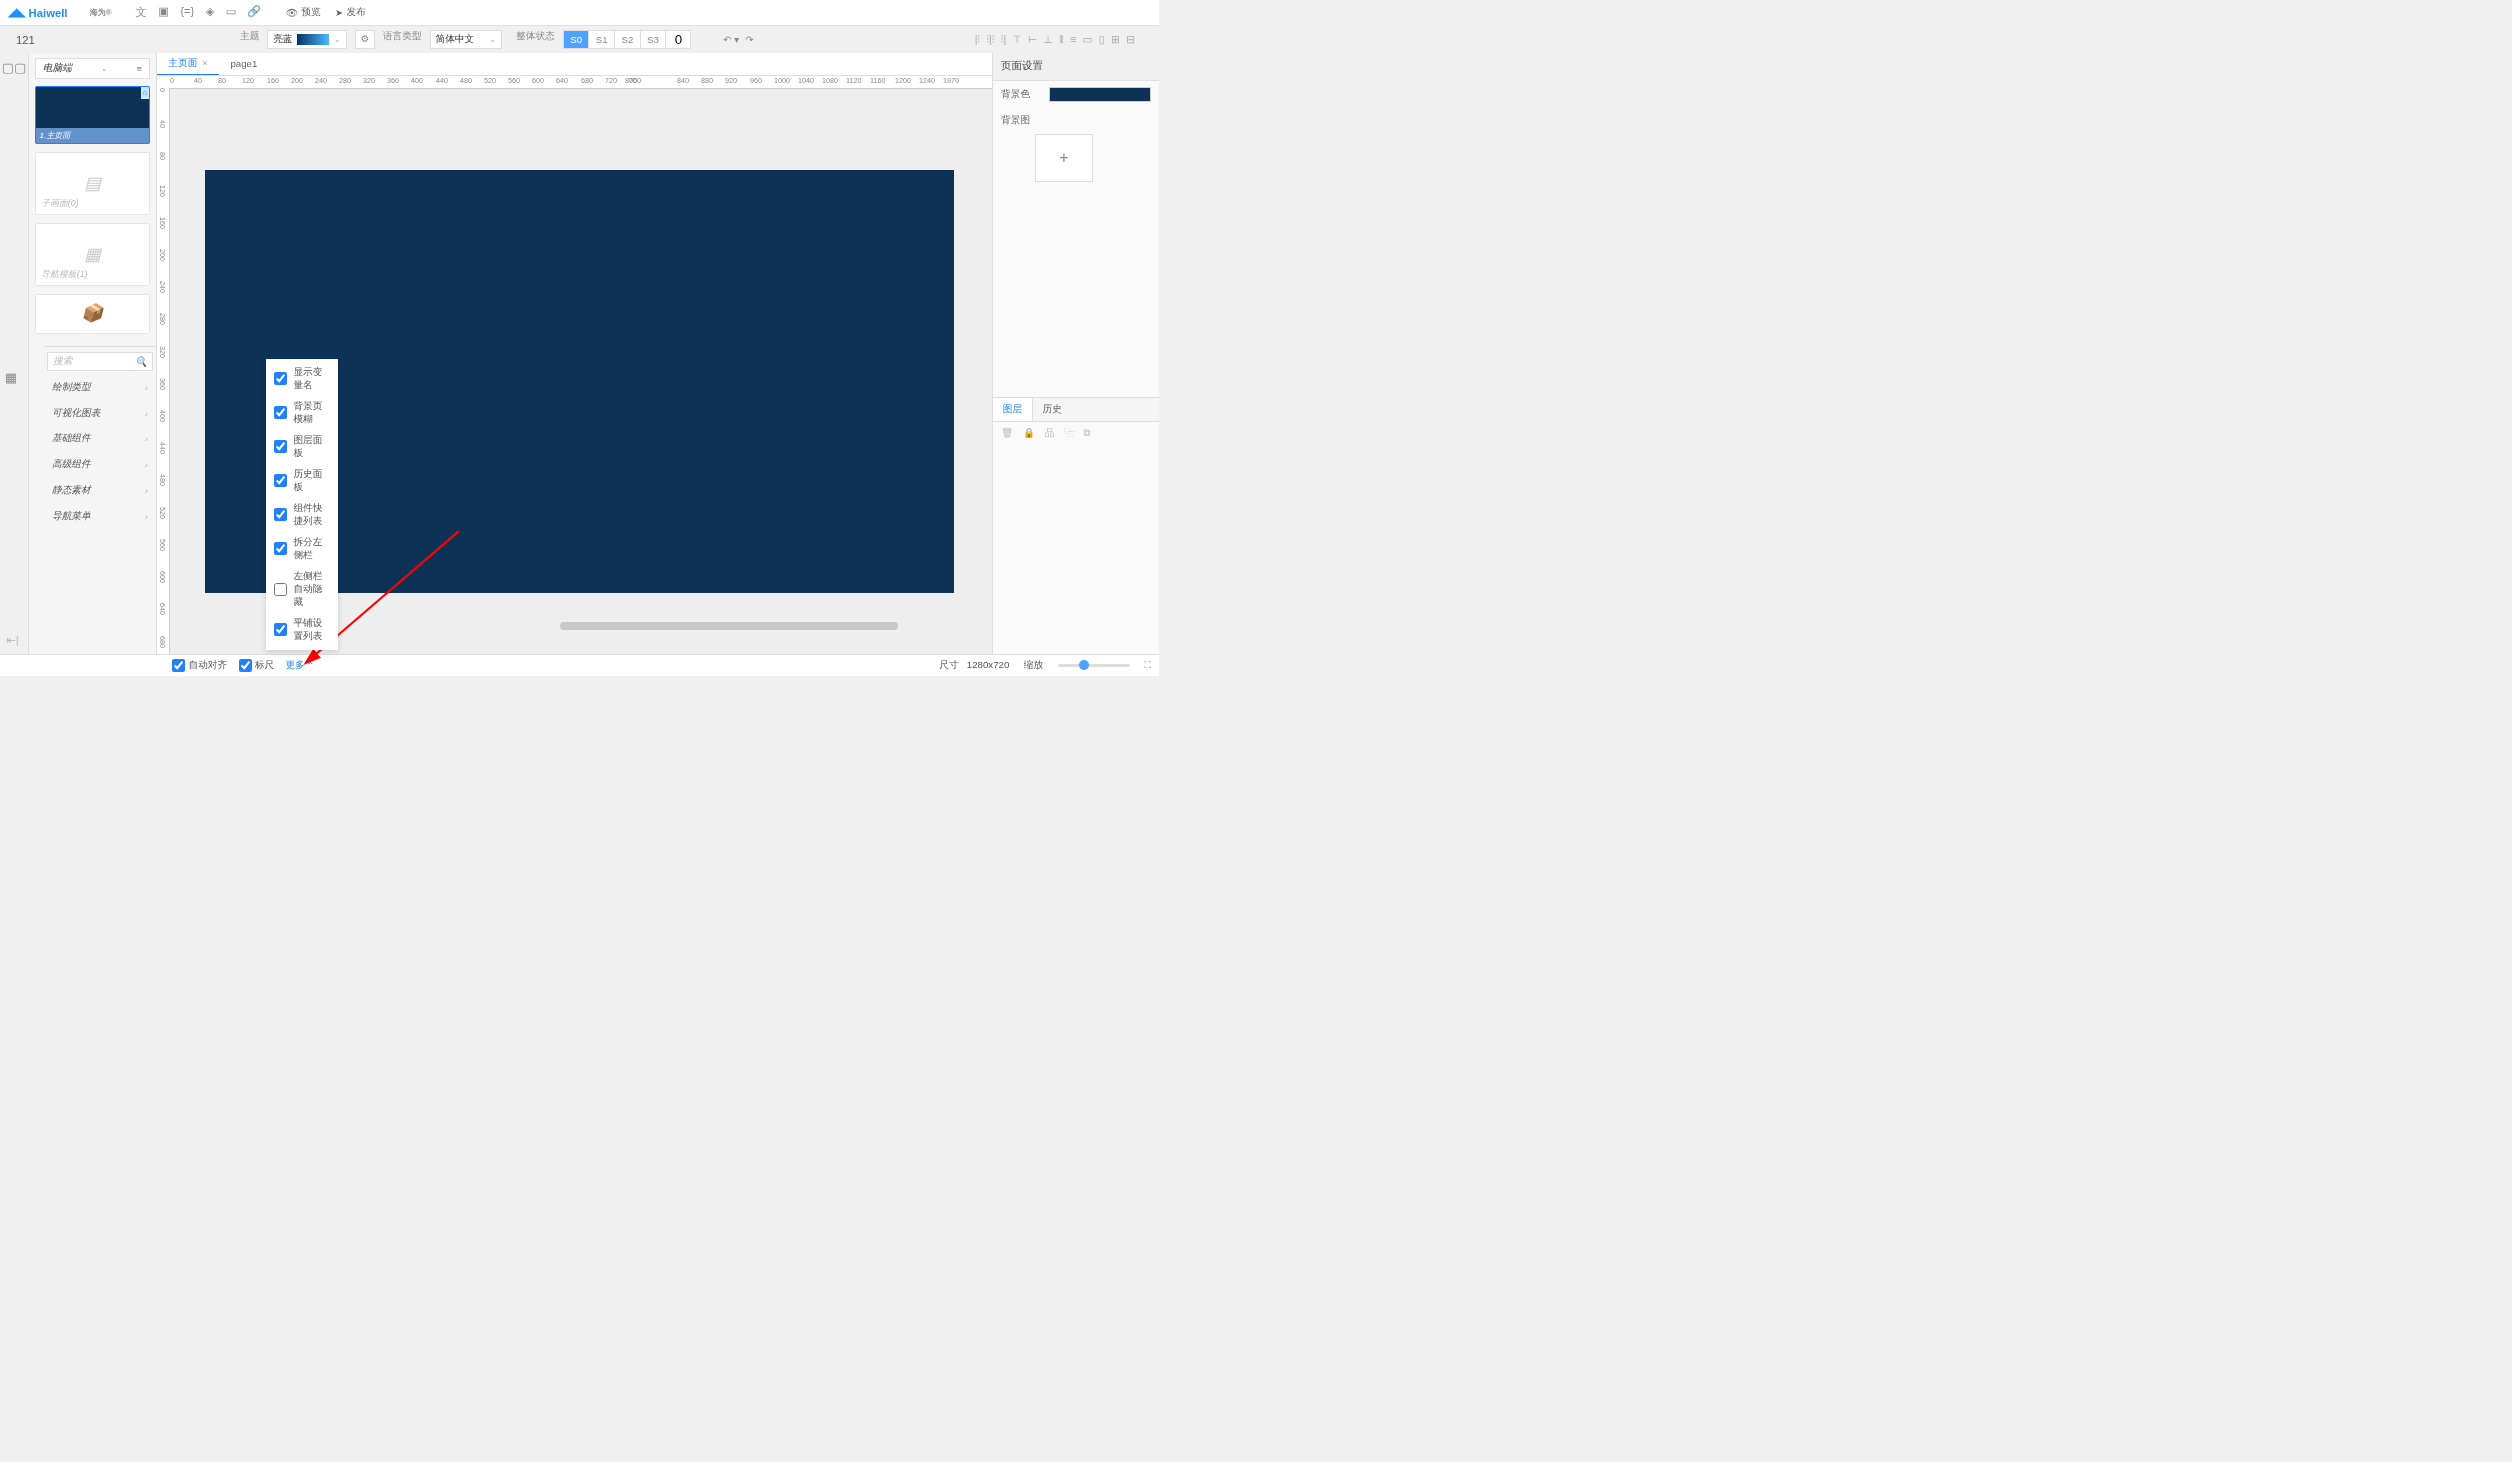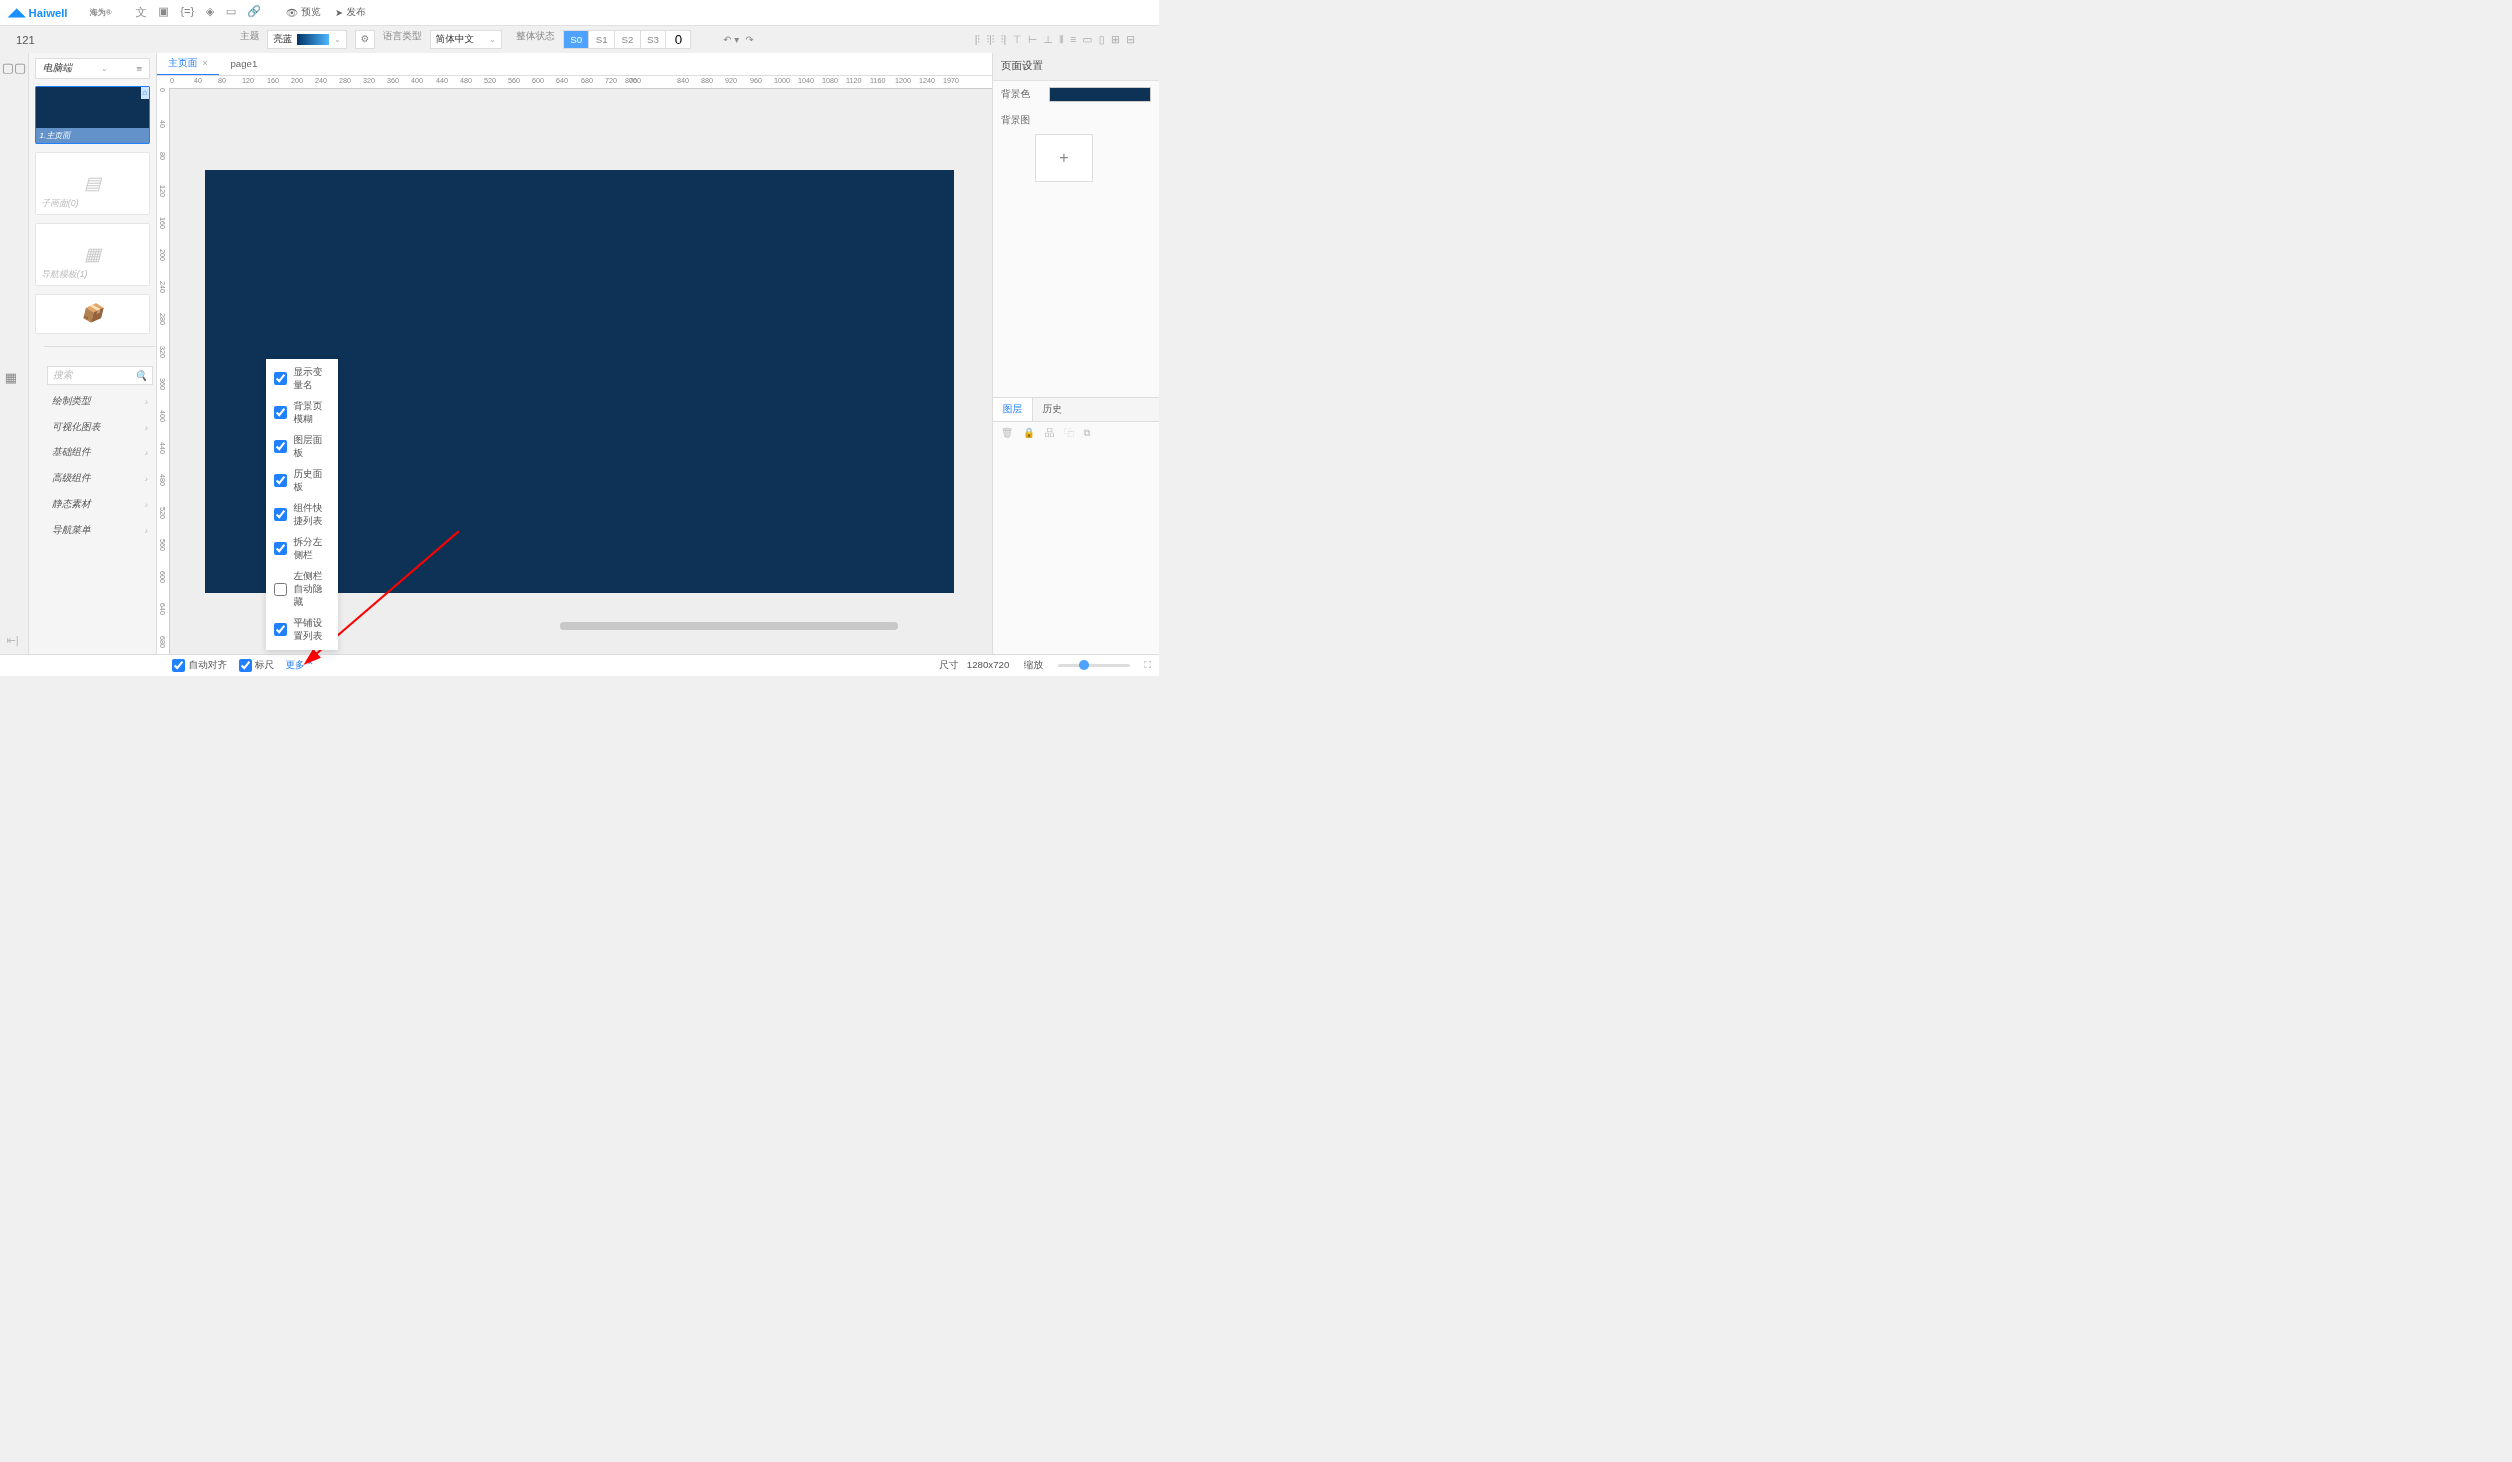--- a/index.html
+++ b/index.html
@@ -43,21 +43,21 @@
 .left-pages { margin-left: 29px; padding: 4.8px 6.4px; flex: 0 0 auto; }
 .device-select { display: flex; align-items: center; justify-content: space-between; background: #fff; border: 0.8px solid #ddd; padding: 3.2px 6.4px; margin-bottom: 6.4px; }
 .device-select .ham { color: #888; }
 .page-thumb { border: 1.6px solid #2080ff; border-radius: 1.6px; background: #0d3256; height: 58px; position: relative; margin-bottom: 8px; }
 .page-thumb .home-badge { position: absolute; top: 0; right: 0; background: #cfe6ff; color: #2080ff; font-size: 8px; padding: 1.6px; }
 .page-thumb .label { position: absolute; bottom: 0; left: 0; right: 0; background: rgba(120,170,230,0.8); color: #fff; font-size: 8px; padding: 1.6px 3.2px; }
 .sub-card { border: 0.8px solid #e5e5e5; border-radius: 1.6px; background: #fff; height: 63px; display: flex; flex-direction: column; align-items: center; justify-content: center; color: #ccc; margin-bottom: 8px; position: relative; }
 .sub-card .ic { font-size: 17.7px; }
 .sub-card .lbl { position: absolute; bottom: 3.2px; left: 4.8px; color: #bbb; font-size: 8.9px; }
 
-.left-split { border-top: 0.8px solid #ddd; margin-left: 44px; padding-top: 15px; }
+.left-split { border-top: 0.8px solid #ddd; margin-left: 44px; padding-top: 1px; }
 .search-box { display: flex; align-items: center; background: #fff; border: 0.8px solid #ddd; margin: 3.2px; padding: 2.4px 4.8px; color: #bbb; justify-content: space-between; }
 .cat-list { margin-top: 3.2px; }
 .cat-item { padding: 6.4px 8px; display: flex; justify-content: space-between; align-items: center; color: #555; cursor: pointer; }
 .cat-item .arr { color: #bbb; }
 
 .left-grid-icon { position: absolute; left: 4.8px; top: 370px; color: #888; font-size: 13px; }
 .left-bottom-icon { position: absolute; left: 6.4px; bottom: 29px; color: #bbb; font-size: 11.3px; }
 
 
 .center { flex: 1; display: flex; flex-direction: column; background: #eee; position: relative; }

